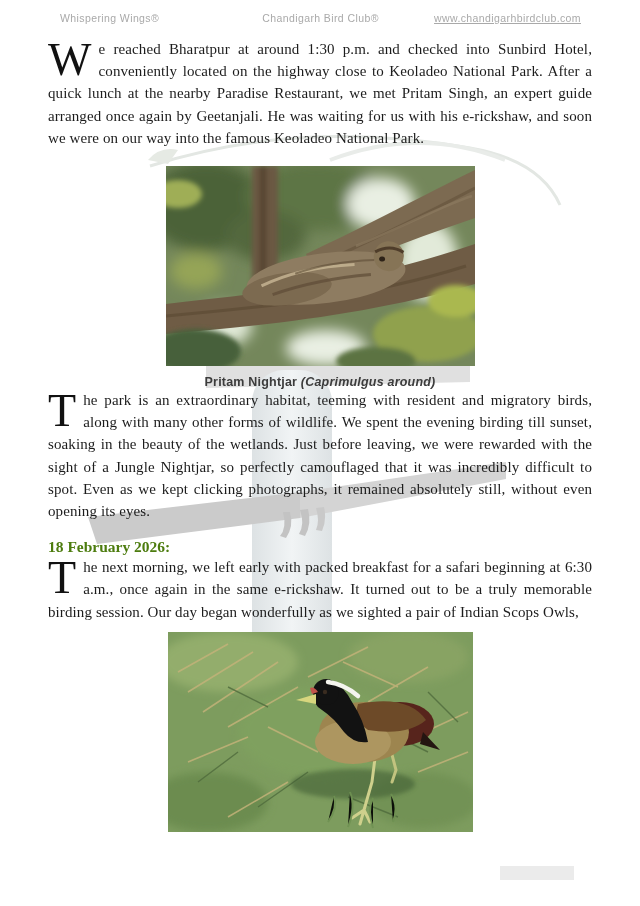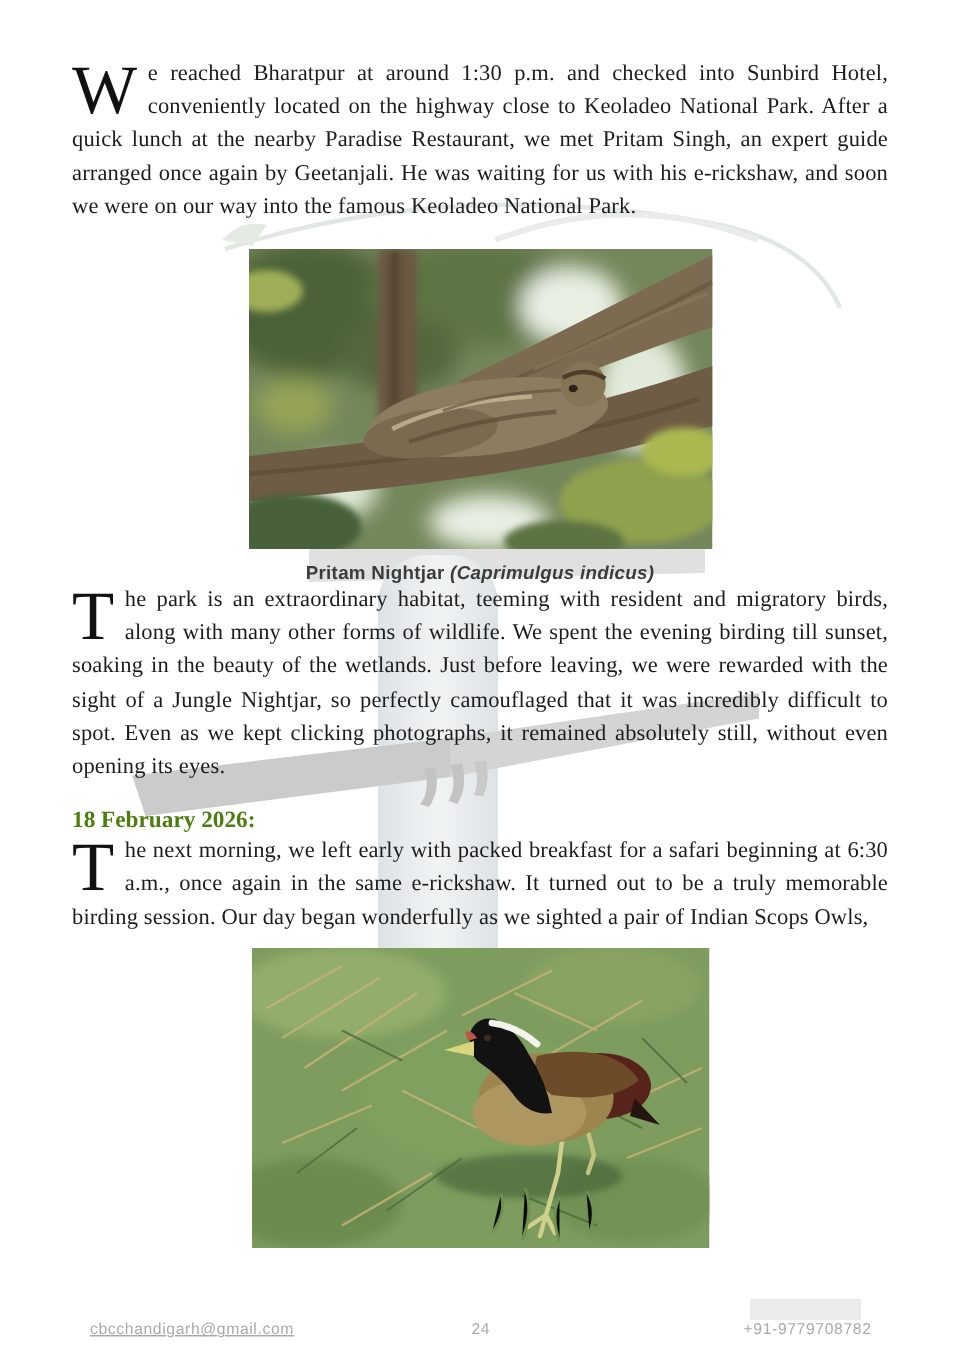--- a/index.html
+++ b/index.html
@@ -70,20 +70,25 @@
     <polygon points="88,517 300,492 300,518 97,544" fill="#cbcbcb"></polygon>
     <polygon points="300,492 506,462 506,479 300,518" fill="#d4d4d4"></polygon>
 
     <path d="M283 512 q 4 16 -3 24 l 6 2 q 8 -12 4 -26 Z" fill="#c3c3c3"></path>
     <path d="M300 510 q 5 14 -1 24 l 6 2 q 7 -12 3 -27 Z" fill="#c3c3c3"></path>
     <path d="M316 508 q 4 13 0 22 l 6 1 q 5 -11 2 -24 Z" fill="#c9c9c9"></path>
 
     <rect x="500" y="866" width="74" height="14" fill="#ebebeb"></rect>
   </svg>
 
+  <div class="hf header">
+    <span>Whispering Wings®</span>
+    <span class="center">Chandigarh Bird Club®</span>
+    <a href="#">www.chandigarhbirdclub.com</a>
+  </div>
 
   <div class="content">
 
     <p class="body"><span class="dropcap">W</span><span>e reached Bharatpur at around 1:30 p.m. and checked into Sunbird Hotel, conveniently located on the highway close to Keoladeo National Park. After a quick lunch at the nearby Paradise Restaurant, we met Pritam Singh, an expert guide arranged once again by Geetanjali. He was waiting for us with his e-rickshaw, and soon we were on our way into the famous Keoladeo National Park.</span></p>
 
     <figure class="fig1">
       <svg class="photo" width="309" height="200" viewBox="0 0 309 200">
         <defs>
           <filter id="blurBg" x="-20%" y="-20%" width="140%" height="140%">
               <feGaussianBlur stdDeviation="7"></feGaussianBlur>
@@ -128,21 +133,21 @@
         </g>
 
         <g filter="url(#blurSm)">
           <ellipse cx="262" cy="168" rx="55" ry="28" fill="#90a14e"></ellipse>
           <ellipse cx="290" cy="135" rx="28" ry="16" fill="#aab84f"></ellipse>
           <ellipse cx="30" cy="185" rx="45" ry="22" fill="#46603a"></ellipse>
           <ellipse cx="210" cy="195" rx="40" ry="14" fill="#5c7342"></ellipse>
           <ellipse cx="12" cy="28" rx="24" ry="14" fill="#9fae57"></ellipse>
         </g>
       </svg>
-      <figcaption><span>Pritam Nightjar </span><span class="species">(Caprimulgus indicus)</span></figcaption>
+      <figcaption><span>Pritam Nightjar </span><span class="species">(Caprimulgus around)</span></figcaption>
     </figure>
 
     <p class="body spacer-p2"><span class="dropcap">T</span><span>he park is an extraordinary habitat, teeming with resident and migratory birds, along with many other forms of wildlife. We spent the evening birding till sunset, soaking in the beauty of the wetlands. Just before leaving, we were rewarded with the sight of a Jungle Nightjar, so perfectly camouflaged that it was incredibly difficult to spot. Even as we kept clicking photographs, it remained absolutely still, without even opening its eyes.</span></p>
 
     <h3 class="section-heading">18 February 2026:</h3>
 
     <p class="body spacer-p3"><span class="dropcap">T</span><span>he next morning, we left early with packed breakfast for a safari beginning at 6:30 a.m., once again in the same e-rickshaw. It turned out to be a truly memorable birding session. Our day began wonderfully as we sighted a pair of Indian Scops Owls,</span></p>
 
     <figure class="fig2">
       <svg class="photo" width="305" height="200" viewBox="0 0 305 200">
@@ -217,19 +222,14 @@
           <path d="M180 195 q 8 -20 2 -35"></path>
             <path d="M205 196 q -6 -18 0 -30"></path>
           <path d="M225 190 q 6 -16 -2 -28"></path>
             <path d="M160 190 q 10 -14 6 -26"></path>
         </g>
       </svg>
     </figure>
 
   </div>
 
-  <div class="hf footer">
-    <a href="#">cbcchandigarh@gmail.com</a>
-    <span class="center">24</span>
-    <span>+91-9779708782</span>
-  </div>
 
 </div>
 
 </body></html>

